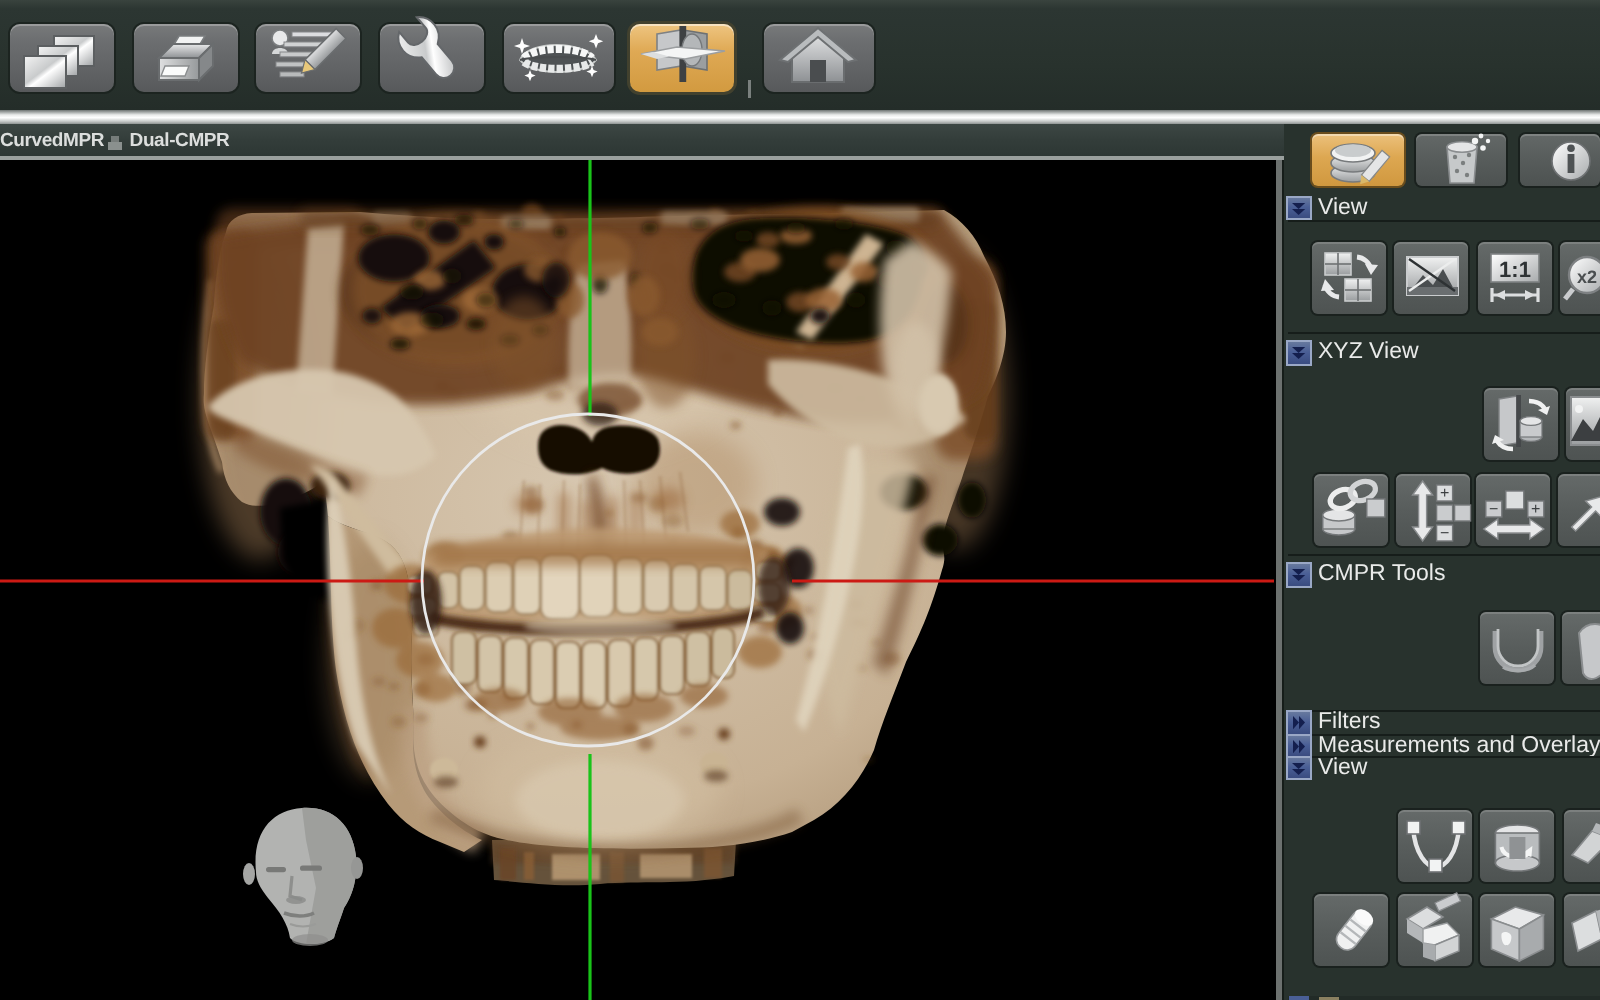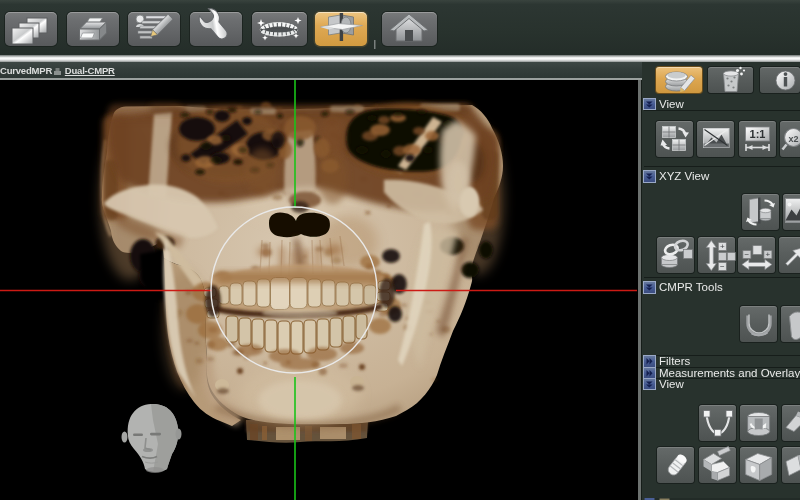--- a/index.html
+++ b/index.html
@@ -128,21 +128,21 @@
 </svg>
 
 </div>
 <div class="abs" id="lightband"></div>
 <div class="abs" id="tabbar">
   <span class="t" style="left:0px;">CurvedMPR</span>
     <svg width="9" height="10" style="position:absolute;left:52.5px;top:4px">
       <rect x="1" y="5" width="7" height="4" fill="#8a908e"></rect>
       <rect x="2.5" y="2" width="4" height="3" fill="#767c7a"></rect>
     </svg>
-  <span class="t" style="left:64.8px;text-decoration:underline;">Dual-CMPR</span>
+  <span class="t" style="left:64.8px;">Dual-CMPR</span>
 </div>
 <div class="abs" id="viewport">
 <svg width="637" height="420" viewBox="0 80 637 420">
 <defs>
  <linearGradient id="boneV" x1="0" y1="0" x2="0" y2="1">
   <stop offset="0" stop-color="#c3a685"></stop>
           <stop offset="0.25" stop-color="#cdb493"></stop>
   <stop offset="0.55" stop-color="#cfb99c"></stop>
           <stop offset="1" stop-color="#c2ab8d"></stop>
  </linearGradient>

